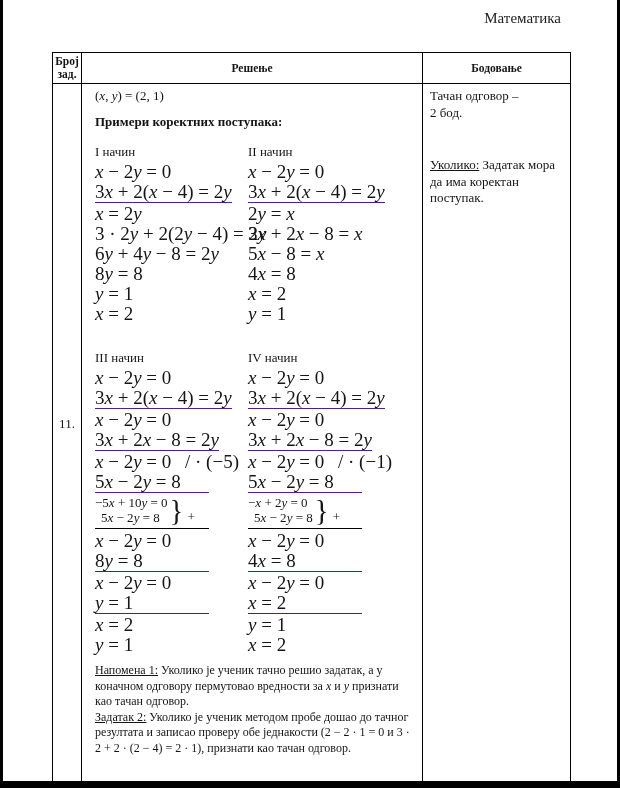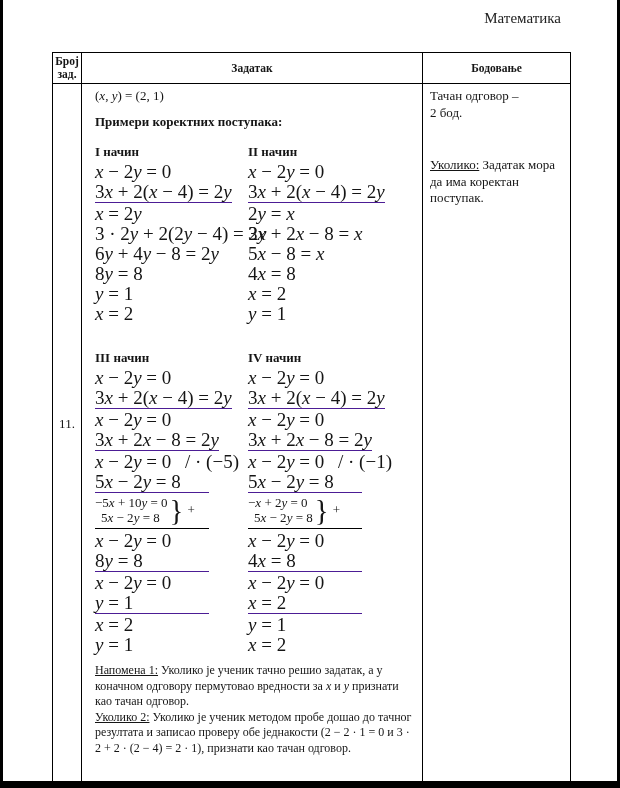--- a/index.html
+++ b/index.html
@@ -33,28 +33,28 @@
     padding:2px 6px 0 13px;height:684px;overflow:hidden;font-size:13px;
   }
   td.scoring-cell{
     padding:4px 5px 0 7px;font-size:13px;line-height:16.5px;height:684px;overflow:hidden;
   }
   .answer-line{height:20px;line-height:20px;}
   .examples-heading{font-weight:bold;margin-top:6px;height:20px;line-height:20px;}
   .methods{display:grid;grid-template-columns:153px 165px;}
   .methods.row1{margin-top:10px;}
   .methods.row2{margin-top:24px;}
-  .method-title{font-weight:bold;font-size:13px;height:20px;line-height:20px;}
+  .method-title{font-weight:normal;font-size:13px;height:20px;line-height:20px;}
   .eq-line{position:relative;height:20px;line-height:20px;font-size:19px;white-space:nowrap;}
   .eq-line.ul{height:22px;}
   .eq-line.ul .eq{display:inline-block;min-width:114px;height:20px;border-bottom:1px solid #4c1d95;}
   .ann{position:absolute;left:90px;top:0;}
   .bgwrap{width:114px;padding-bottom:3px;margin:1px 0 2px;}
   .bgwrap.gu{border-bottom:1px solid #000;}
-  .brace-group{display:flex;align-items:center;}
+  .brace-group{display:flex;align-items:flex-end;}
   .bg-eqs .l{height:15px;line-height:15px;font-size:13px;white-space:nowrap;}
   .bg-eqs .l2{padding-left:6px;}
   .brace{font-size:29px;line-height:30px;margin-left:2px;font-weight:400;}
   .plus{font-size:13px;margin-left:4px;}
   .solution-notes{margin-top:8px;font-size:12px;line-height:15.5px;max-width:330px;text-align:left;}
   .b{font-weight:normal;}
   .i{font-style:italic;}
   .useg{text-decoration:underline;}
   .scoring-note{margin-top:36px;}
   i{font-style:italic;}
@@ -68,21 +68,21 @@
 
 <table class="grading">
   <colgroup>
     <col style="width:29px">
       <col style="width:341px">
       <col style="width:148px">
   </colgroup>
   <tbody>
       <tr>
     <th>Број зад.</th>
-    <th>Задатак</th>
+    <th>Решење</th>
     <th>Бодовање</th>
   </tr>
   <tr>
     <td class="num-cell">
       <span>11.</span>
     </td>
     <td class="solution-cell">
       <div class="answer-line"><span>(</span><span class="i">x</span><span>, </span><span class="i">y</span><span>) = </span><span class="b">(2, 1)</span></div>
       <div class="examples-heading">Примери коректних поступака:</div>
       <div class="methods row1">
@@ -156,21 +156,21 @@
               <div class="eq-line"><span class="eq"><i>x</i> − 2<i>y</i> = 0</span></div>
               <div class="eq-line ul"><span class="eq">4<i>x</i> = 8</span></div>
               <div class="eq-line"><span class="eq"><i>x</i> − 2<i>y</i> = 0</span></div>
               <div class="eq-line ul"><span class="eq"><i>x</i> = 2</span></div>
               <div class="eq-line"><span class="eq"><i>y</i> = 1</span></div>
               <div class="eq-line"><span class="eq"><i>x</i> = 2</span></div>
             </div>
           </div>
       <div class="solution-notes">
             <div class="note"><span class="b useg">Напомена 1:</span><span> Уколико је ученик тачно решио задатак, а у коначном одговору пермутовао вредности за </span><span class="i">x</span><span> и </span><span class="i">y</span><span> признати као тачан одговор.</span></div>
-            <div class="note"><span class="b useg">Уколико 2:</span><span> Уколико је ученик методом пробе дошао до тачног резултата и записао проверу </span><span class="b">обе једнакости</span><span> (2 − 2 · 1 = 0 и 3 · 2 + 2 · (2 − 4) = 2 · 1), признати као тачан одговор.</span></div>
+            <div class="note"><span class="b useg">Задатак 2:</span><span> Уколико је ученик методом пробе дошао до тачног резултата и записао проверу </span><span class="b">обе једнакости</span><span> (2 − 2 · 1 = 0 и 3 · 2 + 2 · (2 − 4) = 2 · 1), признати као тачан одговор.</span></div>
           </div>
     </td>
     <td class="scoring-cell">
       <div>Тачан одговор –</div>
       <div><span class="b">2 бод</span><span>.</span></div>
       <div class="scoring-note"><span class="b useg">Уколико:</span><span> Задатак мора да има коректан поступак.</span></div>
     </td>
   </tr>
 </tbody>
   </table>

